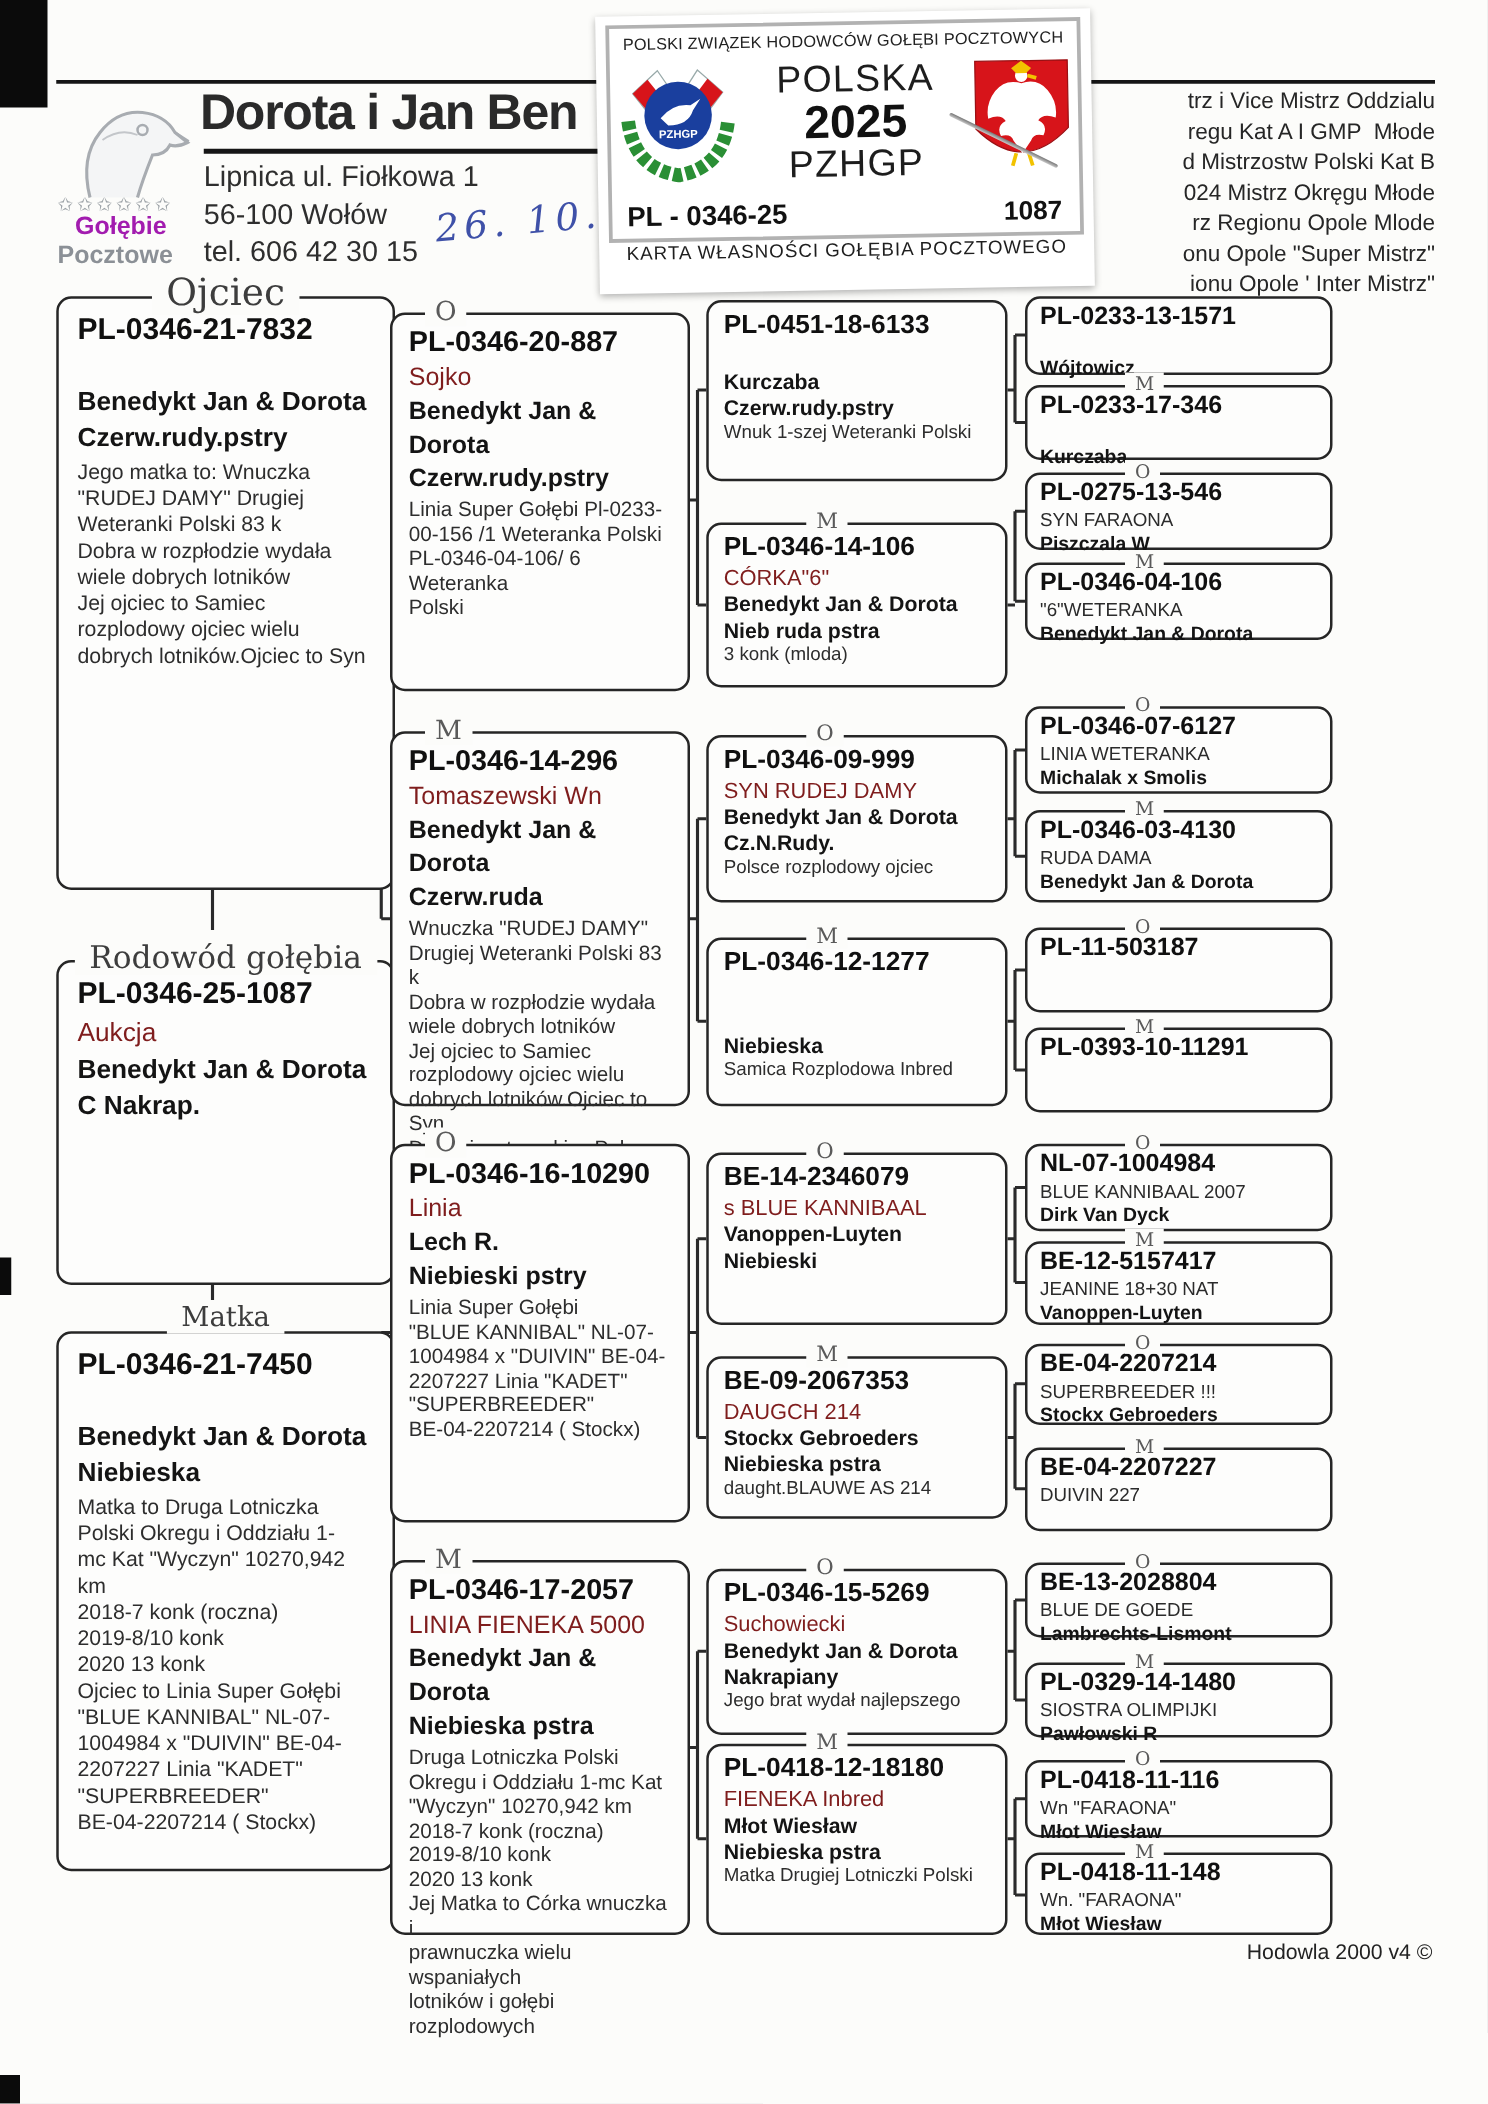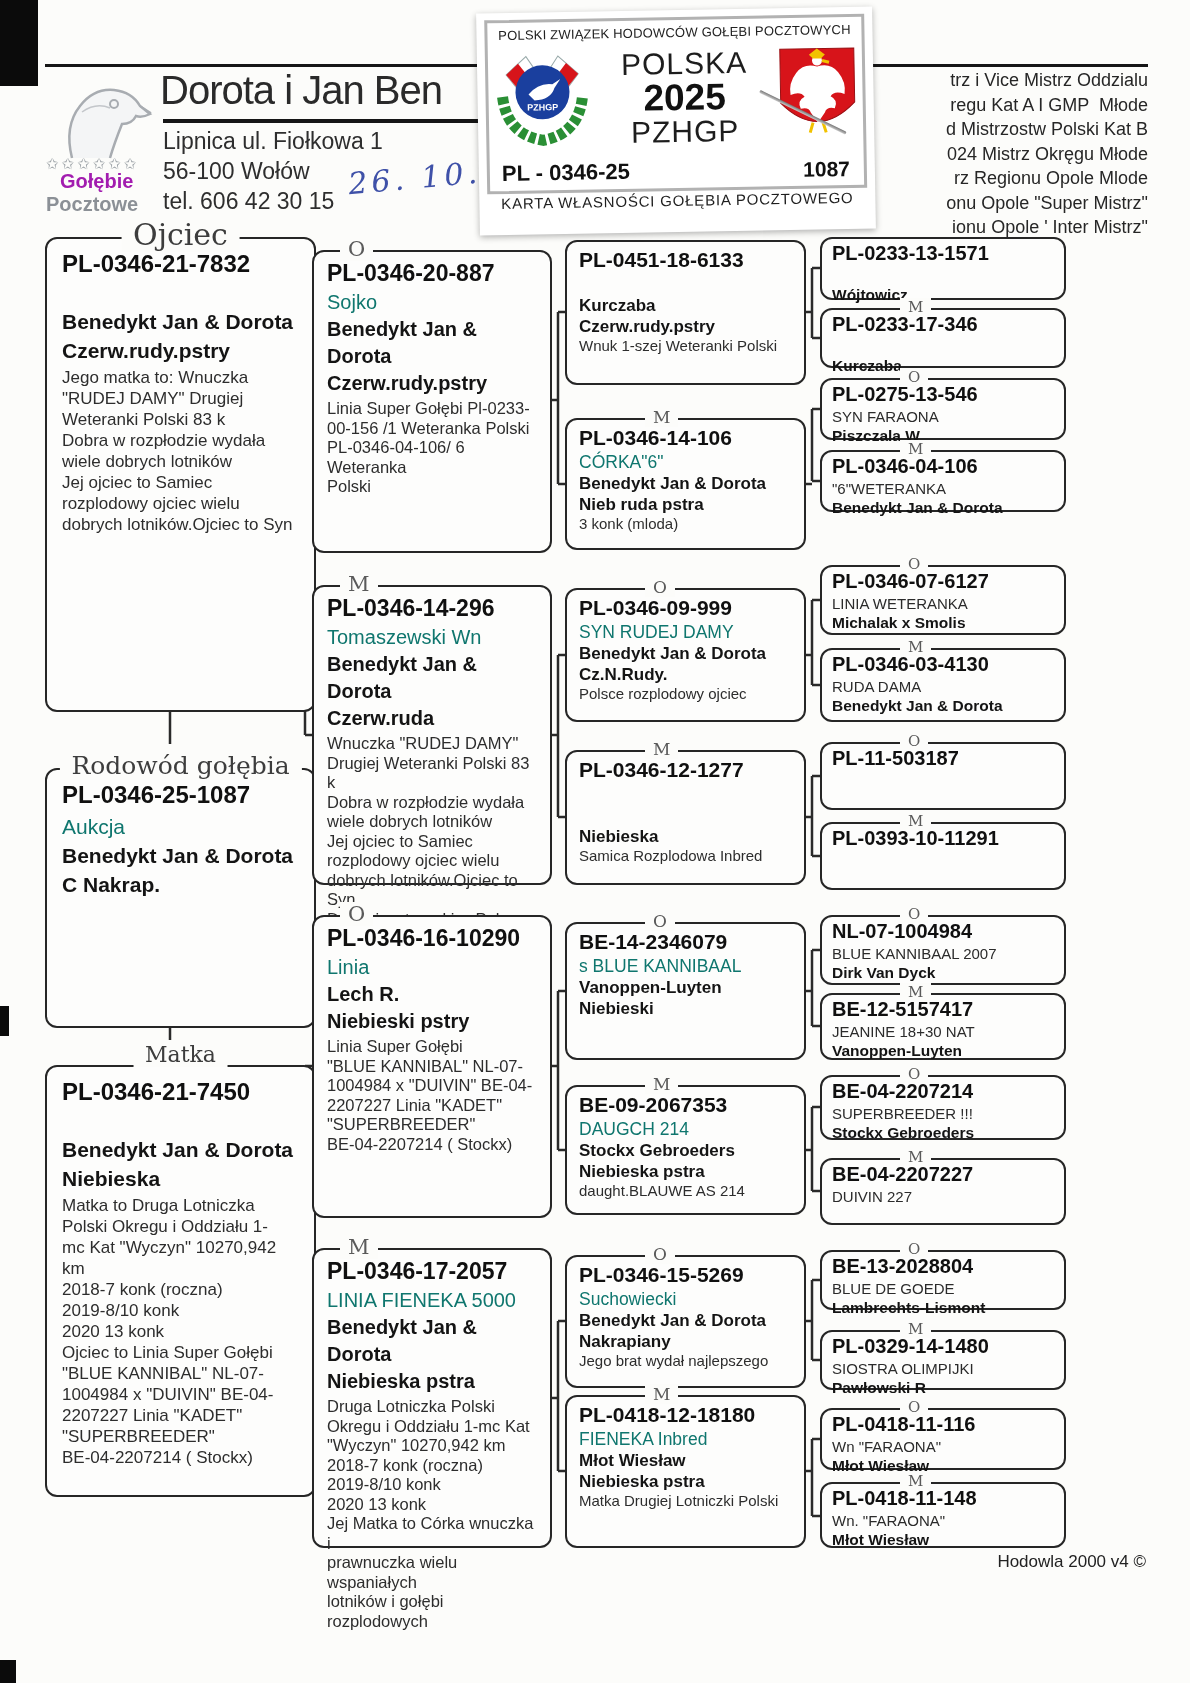--- a/index.html
+++ b/index.html
@@ -2,21 +2,21 @@
 <html><head>
 <meta charset="utf-8">
 <style>
   html,body{margin:0;padding:0;background:#e8e8e8;}
   #page{position:relative;width:1190px;height:1683px;background:#fcfcfa;overflow:hidden;
         font-family:"Liberation Sans",sans-serif;color:#1c1c1c;}
   
   .artifact{position:absolute;background:#0b0b0b;}
   
   .rule{position:absolute;background:#161616;}
-  #breeder-name{position:absolute;left:160px;top:68px;font-size:40px;font-weight:normal;letter-spacing:-1px;color:#2a2a2a;white-space:nowrap;}
+  #breeder-name{position:absolute;left:160px;top:68px;font-size:40px;font-weight:bold;letter-spacing:-1px;color:#2a2a2a;white-space:nowrap;}
   #addr{position:absolute;left:163px;top:126px;font-size:23px;line-height:30px;color:#2e2e2e;}
   #logo{position:absolute;left:52px;top:78px;}
   #logo-stars{position:absolute;left:46px;top:155px;font-size:15px;letter-spacing:3px;color:#9aa0a5;}
   #logo-cap1{position:absolute;left:60px;top:170px;font-size:20px;font-weight:bold;color:#a21caf;}
   #logo-cap2{position:absolute;left:46px;top:193px;font-size:20px;font-weight:bold;color:#8b9096;}
   #hand-date{position:absolute;left:348px;top:158px;font-family:"DejaVu Serif",serif;font-style:italic;
              font-size:30px;color:#3f51a8;transform:rotate(-5deg);letter-spacing:4px;}
   #achievements{position:absolute;right:42px;top:68px;text-align:right;font-size:18px;line-height:24.5px;color:#262626;white-space:pre;}
   
   #card{position:absolute;left:478px;top:10px;width:396px;height:222px;background:#fff;z-index:50;
@@ -46,21 +46,21 @@
   .tag{position:absolute;background:#fcfcfa;padding:0 8px;font-family:"DejaVu Serif",serif;color:#5a5a5a;}
   .tag:empty{display:none;}
   .col2 .tag{left:26px;top:-15px;font-size:21px;}
   .col3 .tag{left:78px;top:-13px;font-size:17px;}
   .col4 .tag{left:78px;top:-12px;font-size:15px;}
   .ring{font-weight:bold;color:#101010;white-space:nowrap;}
   .col1 .ring{font-size:24px;line-height:34px;}
   .col2 .ring{font-size:23px;line-height:31px;}
   .col3 .ring{font-size:21px;line-height:27px;}
   .col4 .ring{font-size:20px;line-height:25px;}
-  .name{color:#0f766e;}
+  .name{color:#7f1d1d;}
   .col1 .name{font-size:21px;line-height:29px;min-height:29px;}
   .col2 .name{font-size:20px;line-height:27px;min-height:27px;}
   .col3 .name{font-size:17.5px;line-height:22px;min-height:22px;}
   .owner,.colr{font-weight:bold;color:#141414;}
   .col1 .owner,.col1 .colr{font-size:21px;line-height:29px;min-height:29px;}
   .col2 .owner,.col2 .colr{font-size:20px;line-height:27px;min-height:27px;}
   .col3 .owner,.col3 .colr{font-size:17px;line-height:21px;min-height:21px;}
   .desc{color:#2d2d2d;white-space:pre-line;margin-top:2px;}
   .col1 .desc{font-size:17px;line-height:21px;}
   .col2 .desc{font-size:16.5px;line-height:19.5px;}

